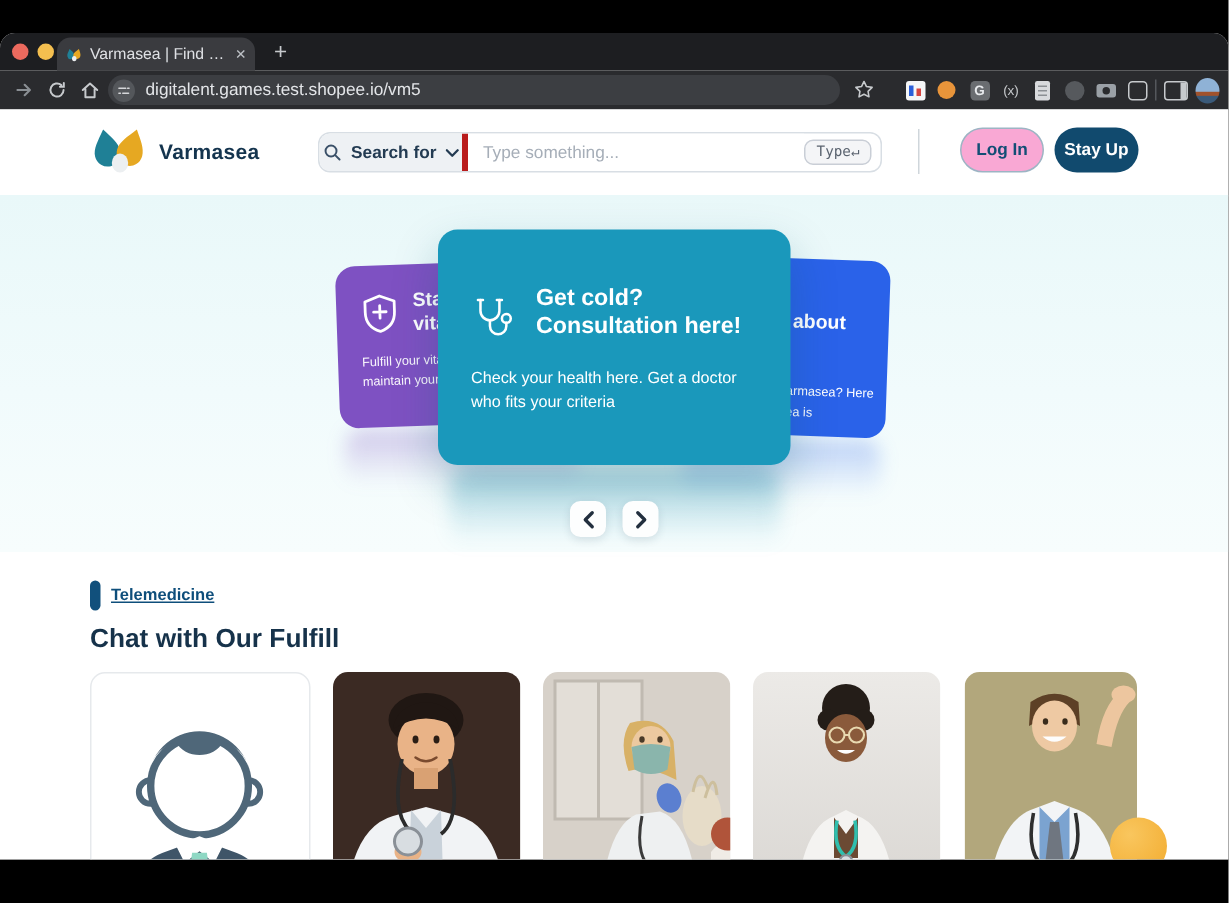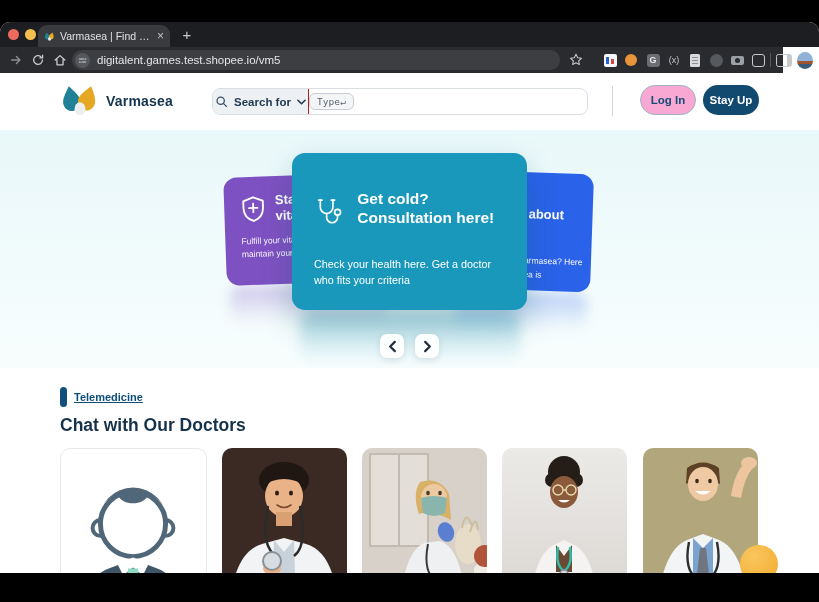--- a/index.html
+++ b/index.html
@@ -16,21 +16,21 @@
   .light.red{left:8px;background:#ec6a5e;}
   .light.yellow{left:25px;background:#f4bf4f;}
   .light.green{left:42px;background:#61c454;}
   .tab{position:absolute;left:38px;top:3px;width:132px;height:22px;background:#3a3b3f;
     border-radius:9px 9px 0 0;display:flex;align-items:center;padding:0 6px;box-sizing:border-box;}
   .tab-title{flex:1;margin-left:5px;font-size:10.5px;color:#dfe1e5;white-space:nowrap;
     overflow:hidden;text-overflow:ellipsis;}
   .tab-close{color:#bdc1c6;font-size:12px;line-height:12px;margin-left:4px;cursor:default;}
   .newtab{position:absolute;left:178px;top:4px;width:18px;height:18px;color:#c6c9cc;
     font-size:15px;line-height:18px;text-align:center;border-radius:50%;}
-  .toolbar{position:absolute;left:0;top:25px;width:743px;height:26px;background:#2a2b2e;padding-left:40px;}
+  .toolbar{position:absolute;left:0;top:25px;width:819px;height:26px;background:#2a2b2e;}
   .tb-ic{position:absolute;top:5px;width:16px;height:16px;display:flex;align-items:center;justify-content:center;}
   .urlbar{position:absolute;left:72px;top:3px;width:488px;height:20px;background:#3c3e42;
     border-radius:10px;display:flex;align-items:center;padding:0 8px 0 3px;box-sizing:border-box;}
   .site-chip{width:15px;height:15px;border-radius:50%;background:#54575b;display:flex;
     align-items:center;justify-content:center;margin-right:7px;flex:none;}
   .url-text{font-size:11.5px;color:#e3e5e8;white-space:nowrap;overflow:hidden;}
   .ext{position:absolute;top:5px;width:16px;height:16px;display:flex;align-items:center;justify-content:center;font-size:9px;color:#c7cacd;}
   .ext .gbox{width:13px;height:13px;background:#6a6d71;color:#e8eaed;border-radius:3px;
     font-size:9px;font-weight:bold;display:flex;align-items:center;justify-content:center;}
   .ext .docic{width:10px;height:13px;background:#d8dadd;border-radius:1.5px;position:relative;}
@@ -51,21 +51,21 @@
   
   .page{position:absolute;left:0;top:51px;width:819px;height:500px;background:#fff;overflow:hidden;}
   
   .site-header{position:absolute;left:0;top:0;width:819px;height:57px;background:#fff;
     border-bottom:1px solid #e7ebee;}
   .brand{position:absolute;left:60px;top:12px;display:flex;align-items:center;}
   .brand-name{margin-left:6px;font-size:14px;font-weight:bold;color:#14344e;letter-spacing:.2px;}
   .searchbar{position:absolute;left:212px;top:15px;width:376px;height:27px;border:1px solid #d8dee4;
     border-radius:8px;display:flex;align-items:stretch;background:#fff;box-sizing:border-box;overflow:hidden;}
   .search-cat{width:95px;background:#eef1f4;display:flex;align-items:center;justify-content:center;
-    gap:6px;border-right:1px solid #b91c1c;flex:none;}
+    gap:6px;border-right:4px solid #b91c1c;flex:none;}
   .search-cat-label{font-size:11.5px;color:#233b52;font-weight:bold;}
   .search-input{flex:1;border:0;outline:none;padding:0 10px;font-size:11.5px;color:#333;
     font-family:"Liberation Sans",sans-serif;background:#fff;min-width:0;}
   .search-input::placeholder{color:#a6aeb8;}
   .enter-badge{align-self:center;margin-right:6px;font-size:9.5px;color:#5b6470;
     border:1px solid #c9ced6;background:#f4f5f7;border-radius:6px;padding:2px 7px;flex:none;
     font-family:"DejaVu Sans Mono","Liberation Mono",monospace;}
   .hdr-divider{position:absolute;left:612px;top:13px;width:1px;height:30px;background:#cfd6db;}
   .btn{position:absolute;top:12px;height:30px;border-radius:15px;display:flex;align-items:center;
     justify-content:center;font-size:11.5px;font-weight:bold;box-sizing:border-box;cursor:pointer;}
@@ -79,21 +79,21 @@
     transform:rotate(-2deg);padding:16px 0 0 16px;}
   .hcard-right{left:450px;top:42px;width:142px;height:118px;background:#2a62e9;
     transform:rotate(2deg);}
   .hcard-center{left:292px;top:23px;width:235px;height:157px;background:#1a98bb;
     box-shadow:0 14px 30px rgba(15,90,110,.28);padding:36px 20px 0 22px;z-index:3;}
   .hl-row{display:flex;align-items:center;gap:9px;}
   .hl-title{font-size:13px;font-weight:bold;line-height:1.2;}
   .hl-body{margin-top:11px;font-size:8.5px;line-height:1.55;opacity:.95;}
   .hc-row{display:flex;align-items:flex-end;gap:13px;}
   .hc-title{font-size:15.5px;font-weight:bold;line-height:1.25;width:168px;}
-  .hc-body{margin-top:28px;font-size:10.8px;line-height:1.5;width:196px;}
+  .hc-body{margin-top:16px;font-size:10.8px;line-height:1.5;width:196px;}
   .hr-title{position:absolute;left:78px;top:34px;font-size:13px;font-weight:bold;}
   .hr-body{position:absolute;left:75px;top:82px;font-size:8.5px;line-height:1.6;}
   .refl{position:absolute;filter:blur(6px);border-radius:12px;}
   .refl-purple{left:230px;top:156px;width:156px;height:38px;
     background:linear-gradient(180deg,rgba(126,81,194,.30),rgba(126,81,194,0));}
   .refl-blue{left:455px;top:163px;width:132px;height:38px;
     background:linear-gradient(180deg,rgba(42,98,233,.28),rgba(42,98,233,0));}
   .refl-teal{left:300px;top:183px;width:220px;height:52px;z-index:2;
     background:linear-gradient(180deg,rgba(26,152,187,.30),rgba(26,152,187,0));}
   .carousel-btn{position:absolute;top:204px;width:24px;height:24px;background:#fdfefe;
@@ -216,20 +216,21 @@
         <div class="search-cat">
           <svg width="13" height="13" viewBox="0 0 16 16">
             <circle cx="7" cy="7" r="4.5" stroke="#3a5068" stroke-width="1.6" fill="none"></circle>
             <path d="M10.6 10.6 L14 14" stroke="#3a5068" stroke-width="1.6" stroke-linecap="round"></path>
           </svg>
           <span class="search-cat-label">Search for</span>
           <svg width="9" height="6" viewBox="0 0 10 6">
             <path d="M1 1 L5 5 L9 1" stroke="#233b52" stroke-width="1.7" fill="none" stroke-linecap="round" stroke-linejoin="round"></path>
           </svg>
         </div>
+        <input class="search-input" placeholder="Type something..." style="">
         <span class="enter-badge">Type↵</span>
       </div>
 
       <div class="hdr-divider"></div>
       <div class="btn btn-login">Log In</div>
       <div class="btn btn-signup">Stay Up</div>
     </div>
 
     <div class="hero">
       <div class="refl refl-purple"></div>
@@ -283,21 +284,21 @@
         <svg width="11" height="13" viewBox="0 0 11 14">
           <path d="M3 2 L8 7 L3 12" stroke="#222f3e" stroke-width="2.4" fill="none" stroke-linecap="round" stroke-linejoin="round"></path>
         </svg>
       </div>
     </div>
 
     <div class="tm-label-row">
       <div class="tm-bar"></div>
       <div class="tm-label">Telemedicine</div>
     </div>
-    <div class="tm-heading">Chat with Our Doctors</div>
+    <div class="tm-heading">Chat with Our Fulfill</div>
 
     <div class="doc-card dc1">
       <svg viewBox="0 0 147 158">
         <g transform="translate(17,24)">
           <circle cx="23" cy="56" r="8" fill="#fff" stroke="#4f6779" stroke-width="4"></circle>
           <circle cx="89" cy="56" r="8" fill="#fff" stroke="#4f6779" stroke-width="4"></circle>
           <circle cx="56" cy="52" r="33" fill="#fff" stroke="#4f6779" stroke-width="5"></circle>
           <path d="M21 50 A35 35 0 0 1 91 50 C91 36 84 26 72 22 C66 34 46 34 40 22 C28 26 21 36 21 50 Z" fill="#4f6779"></path>
           <path d="M8 140 Q8 104 34 96 L56 88 L78 96 Q104 104 104 140 Z" fill="#3f5568"></path>
           <path d="M40 92 L56 86 L72 92 L66 104 L56 96 L46 104 Z" fill="#fff"></path>

